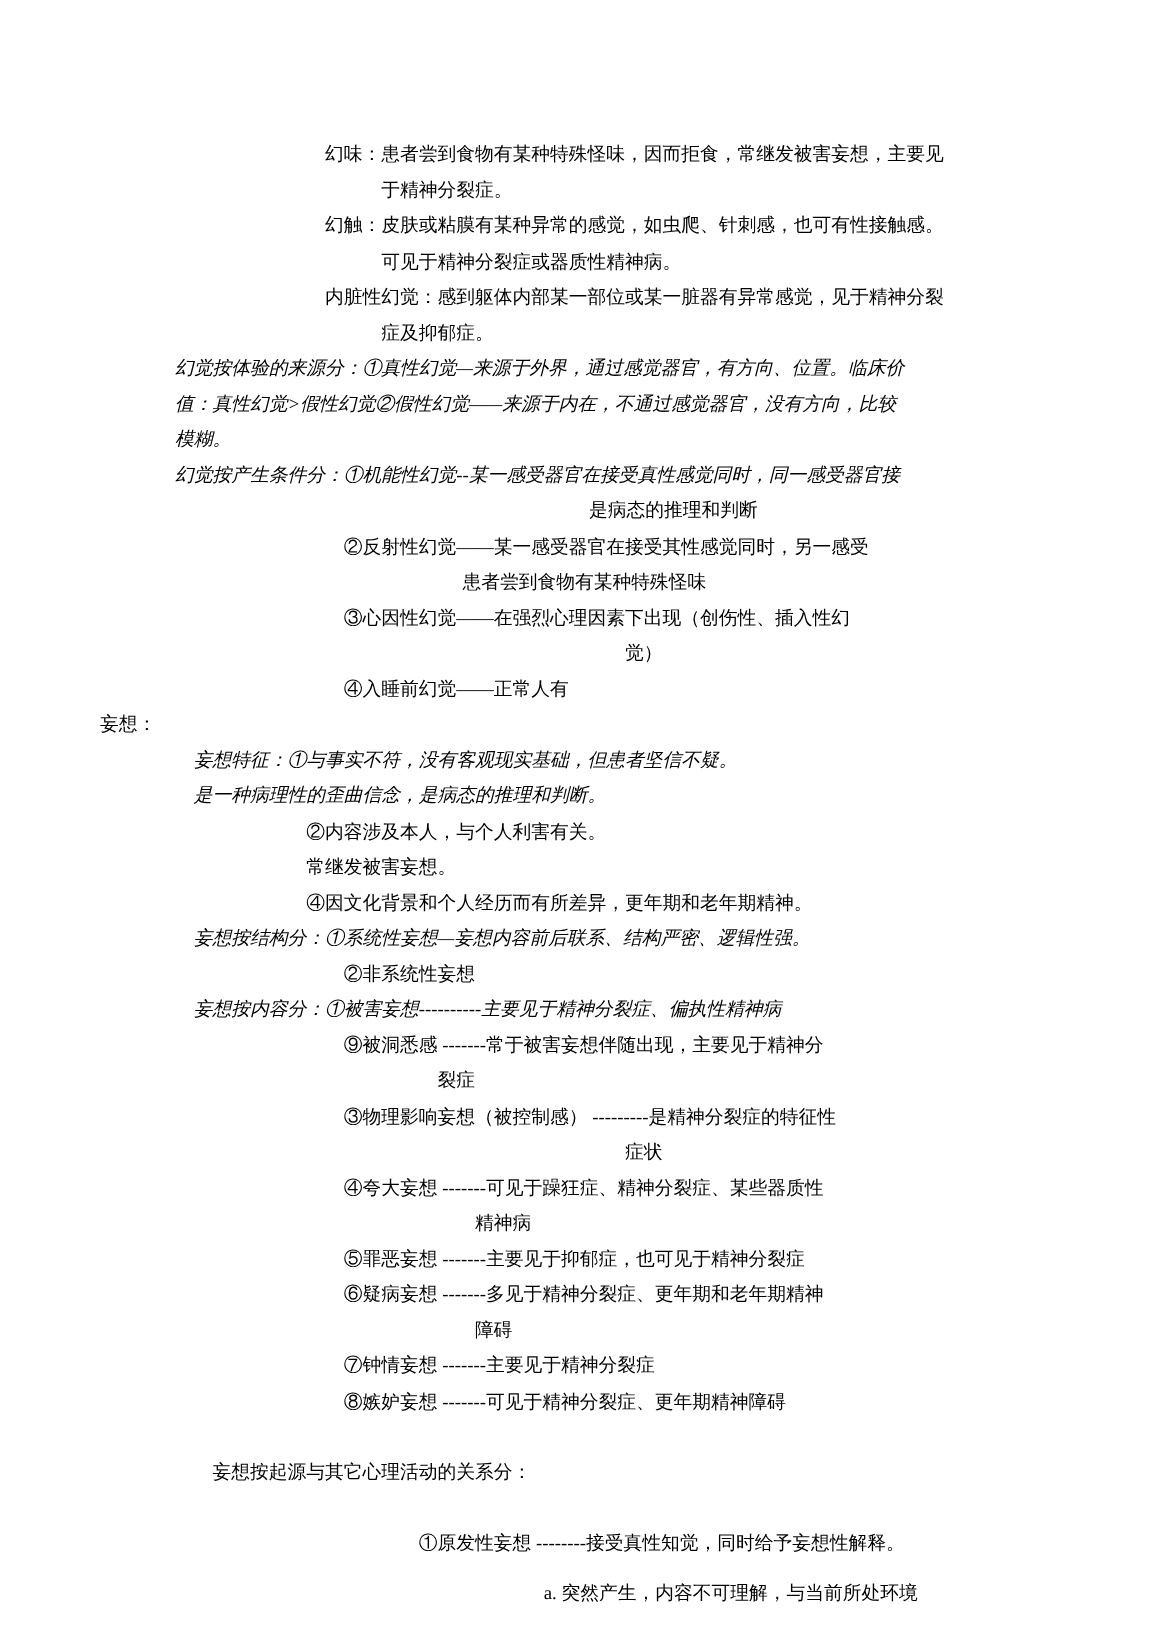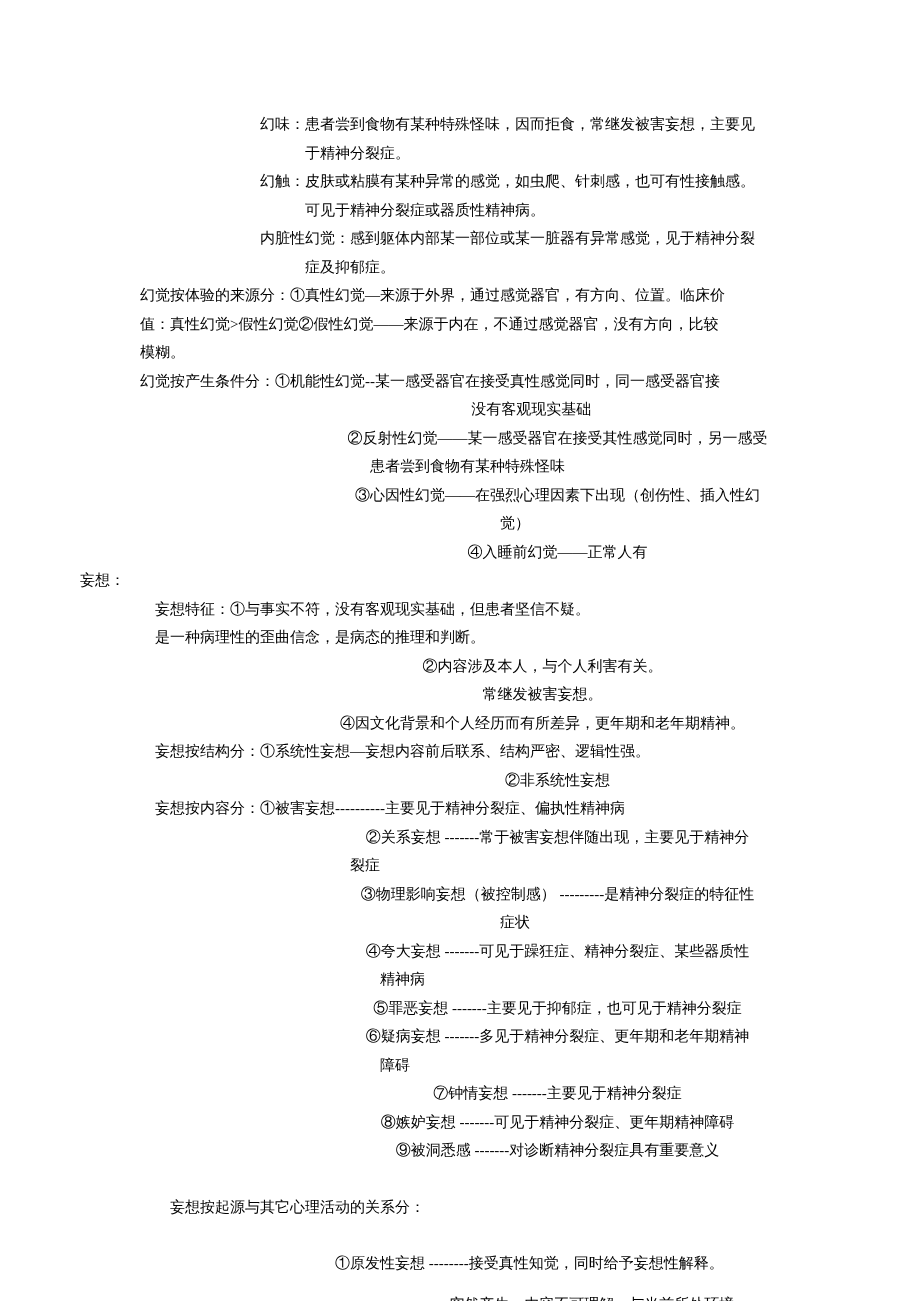--- a/index.html
+++ b/index.html
@@ -7,75 +7,74 @@
       font-family: "SimSun", "宋体", serif;
       font-size: 15px;
       line-height: 1.9;
       color: #000;
       background: #fff;
       width: 920px;
       padding: 110px 80px 80px 80px;
     }
     .line { white-space: pre-wrap; }
     .indent-0 { padding-left: 0; }
-    .indent-1 { padding-left: 60px; }
+    .indent-1 { padding-left: 60px; font-style: italic; }
     .indent-2 { padding-left: 90px; }
     .indent-3 { padding-left: 180px; }
-    .indent-4 { padding-left: 195px; text-align: center; }
+    .indent-4 { padding-left: 195px; }
     .indent-4b { padding-left: 225px; }
     .indent-5 { padding-left: 255px; }
     .indent-6 { padding-left: 300px; }
     .indent-6c { padding-left: 380px; }
     .indent-6b { padding-left: 420px; }
-    .indent-8 { padding-left: 165px; text-align: center; }
+    .indent-8 { padding-left: 165px; }
     .indent-9 { padding-left: 290px; }
     .indent-10 { padding-left: 355px; }
     .spacer { height: 28px; }
     .spacer-small { height: 12px; }
   </style>
 </head>
 <body>
 
 <div id="content">
     <div class="line indent-3">幻味：患者尝到食物有某种特殊怪味，因而拒食，常继发被害妄想，主要见</div>
     <div class="line indent-4b">于精神分裂症。</div>
     <div class="line indent-3">幻触：皮肤或粘膜有某种异常的感觉，如虫爬、针刺感，也可有性接触感。</div>
     <div class="line indent-4b">可见于精神分裂症或器质性精神病。</div>
     <div class="line indent-3">内脏性幻觉：感到躯体内部某一部位或某一脏器有异常感觉，见于精神分裂</div>
     <div class="line indent-4b">症及抑郁症。</div>
     <div class="line indent-1">幻觉按体验的来源分：①真性幻觉—来源于外界，通过感觉器官，有方向、位置。临床价</div>
     <div class="line indent-1">值：真性幻觉&gt;假性幻觉②假性幻觉——来源于内在，不通过感觉器官，没有方向，比较</div>
     <div class="line indent-1">模糊。</div>
     <div class="line indent-1">幻觉按产生条件分：①机能性幻觉--某一感受器官在接受真性感觉同时，同一感受器官接</div>
-    <div class="line indent-6c">   没有客观现实基础</div>
+    <div class="line indent-6c">   是病态的推理和判断</div>
     <div class="line indent-4">②反射性幻觉——某一感受器官在接受其性感觉同时，另一感受</div>
     <div class="line indent-9">患者尝到食物有某种特殊怪味</div>
     <div class="line indent-4">③心因性幻觉——在强烈心理因素下出现（创伤性、插入性幻</div>
     <div class="line indent-6b">觉）</div>
     <div class="line indent-4">④入睡前幻觉——正常人有</div>
     <div class="line indent-0">妄想：</div>
     <div class="line indent-1">    妄想特征：①与事实不符，没有客观现实基础，但患者坚信不疑。</div>
     <div class="line indent-1">    是一种病理性的歪曲信念，是病态的推理和判断。</div>
     <div class="line indent-8">②内容涉及本人，与个人利害有关。</div>
     <div class="line indent-8">常继发被害妄想。</div>
     <div class="line indent-8">④因文化背景和个人经历而有所差异，更年期和老年期精神。</div>
     <div class="line indent-1">    妄想按结构分：①系统性妄想—妄想内容前后联系、结构严密、逻辑性强。</div>
     <div class="line indent-4">②非系统性妄想</div>
     <div class="line indent-1">    妄想按内容分：①被害妄想----------主要见于精神分裂症、偏执性精神病</div>
-    <div class="line indent-4">②关系妄想 -------常于被害妄想伴随出现，主要见于精神分</div>
+    <div class="line indent-4">⑨被洞悉感 -------常于被害妄想伴随出现，主要见于精神分</div>
     <div class="line indent-5">    裂症</div>
     <div class="line indent-4">③物理影响妄想（被控制感） ---------是精神分裂症的特征性</div>
     <div class="line indent-6b">症状</div>
     <div class="line indent-4">④夸大妄想 -------可见于躁狂症、精神分裂症、某些器质性</div>
     <div class="line indent-6">精神病</div>
     <div class="line indent-4">⑤罪恶妄想 -------主要见于抑郁症，也可见于精神分裂症</div>
     <div class="line indent-4">⑥疑病妄想 -------多见于精神分裂症、更年期和老年期精神</div>
     <div class="line indent-6">障碍</div>
     <div class="line indent-4">⑦钟情妄想 -------主要见于精神分裂症</div>
     <div class="line indent-4">⑧嫉妒妄想 -------可见于精神分裂症、更年期精神障碍</div>
-    <div class="line indent-4">⑨被洞悉感 -------对诊断精神分裂症具有重要意义</div>
     <div class="line spacer"></div>
     <div class="line indent-2">妄想按起源与其它心理活动的关系分：</div>
     <div class="line spacer"></div>
     <div class="line indent-5">①原发性妄想 --------接受真性知觉，同时给予妄想性解释。</div>
     <div class="line spacer-small"></div>
     <div class="line indent-10">a. 突然产生，内容不可理解，与当前所处环境</div>
   </div>
 
 </body></html>

